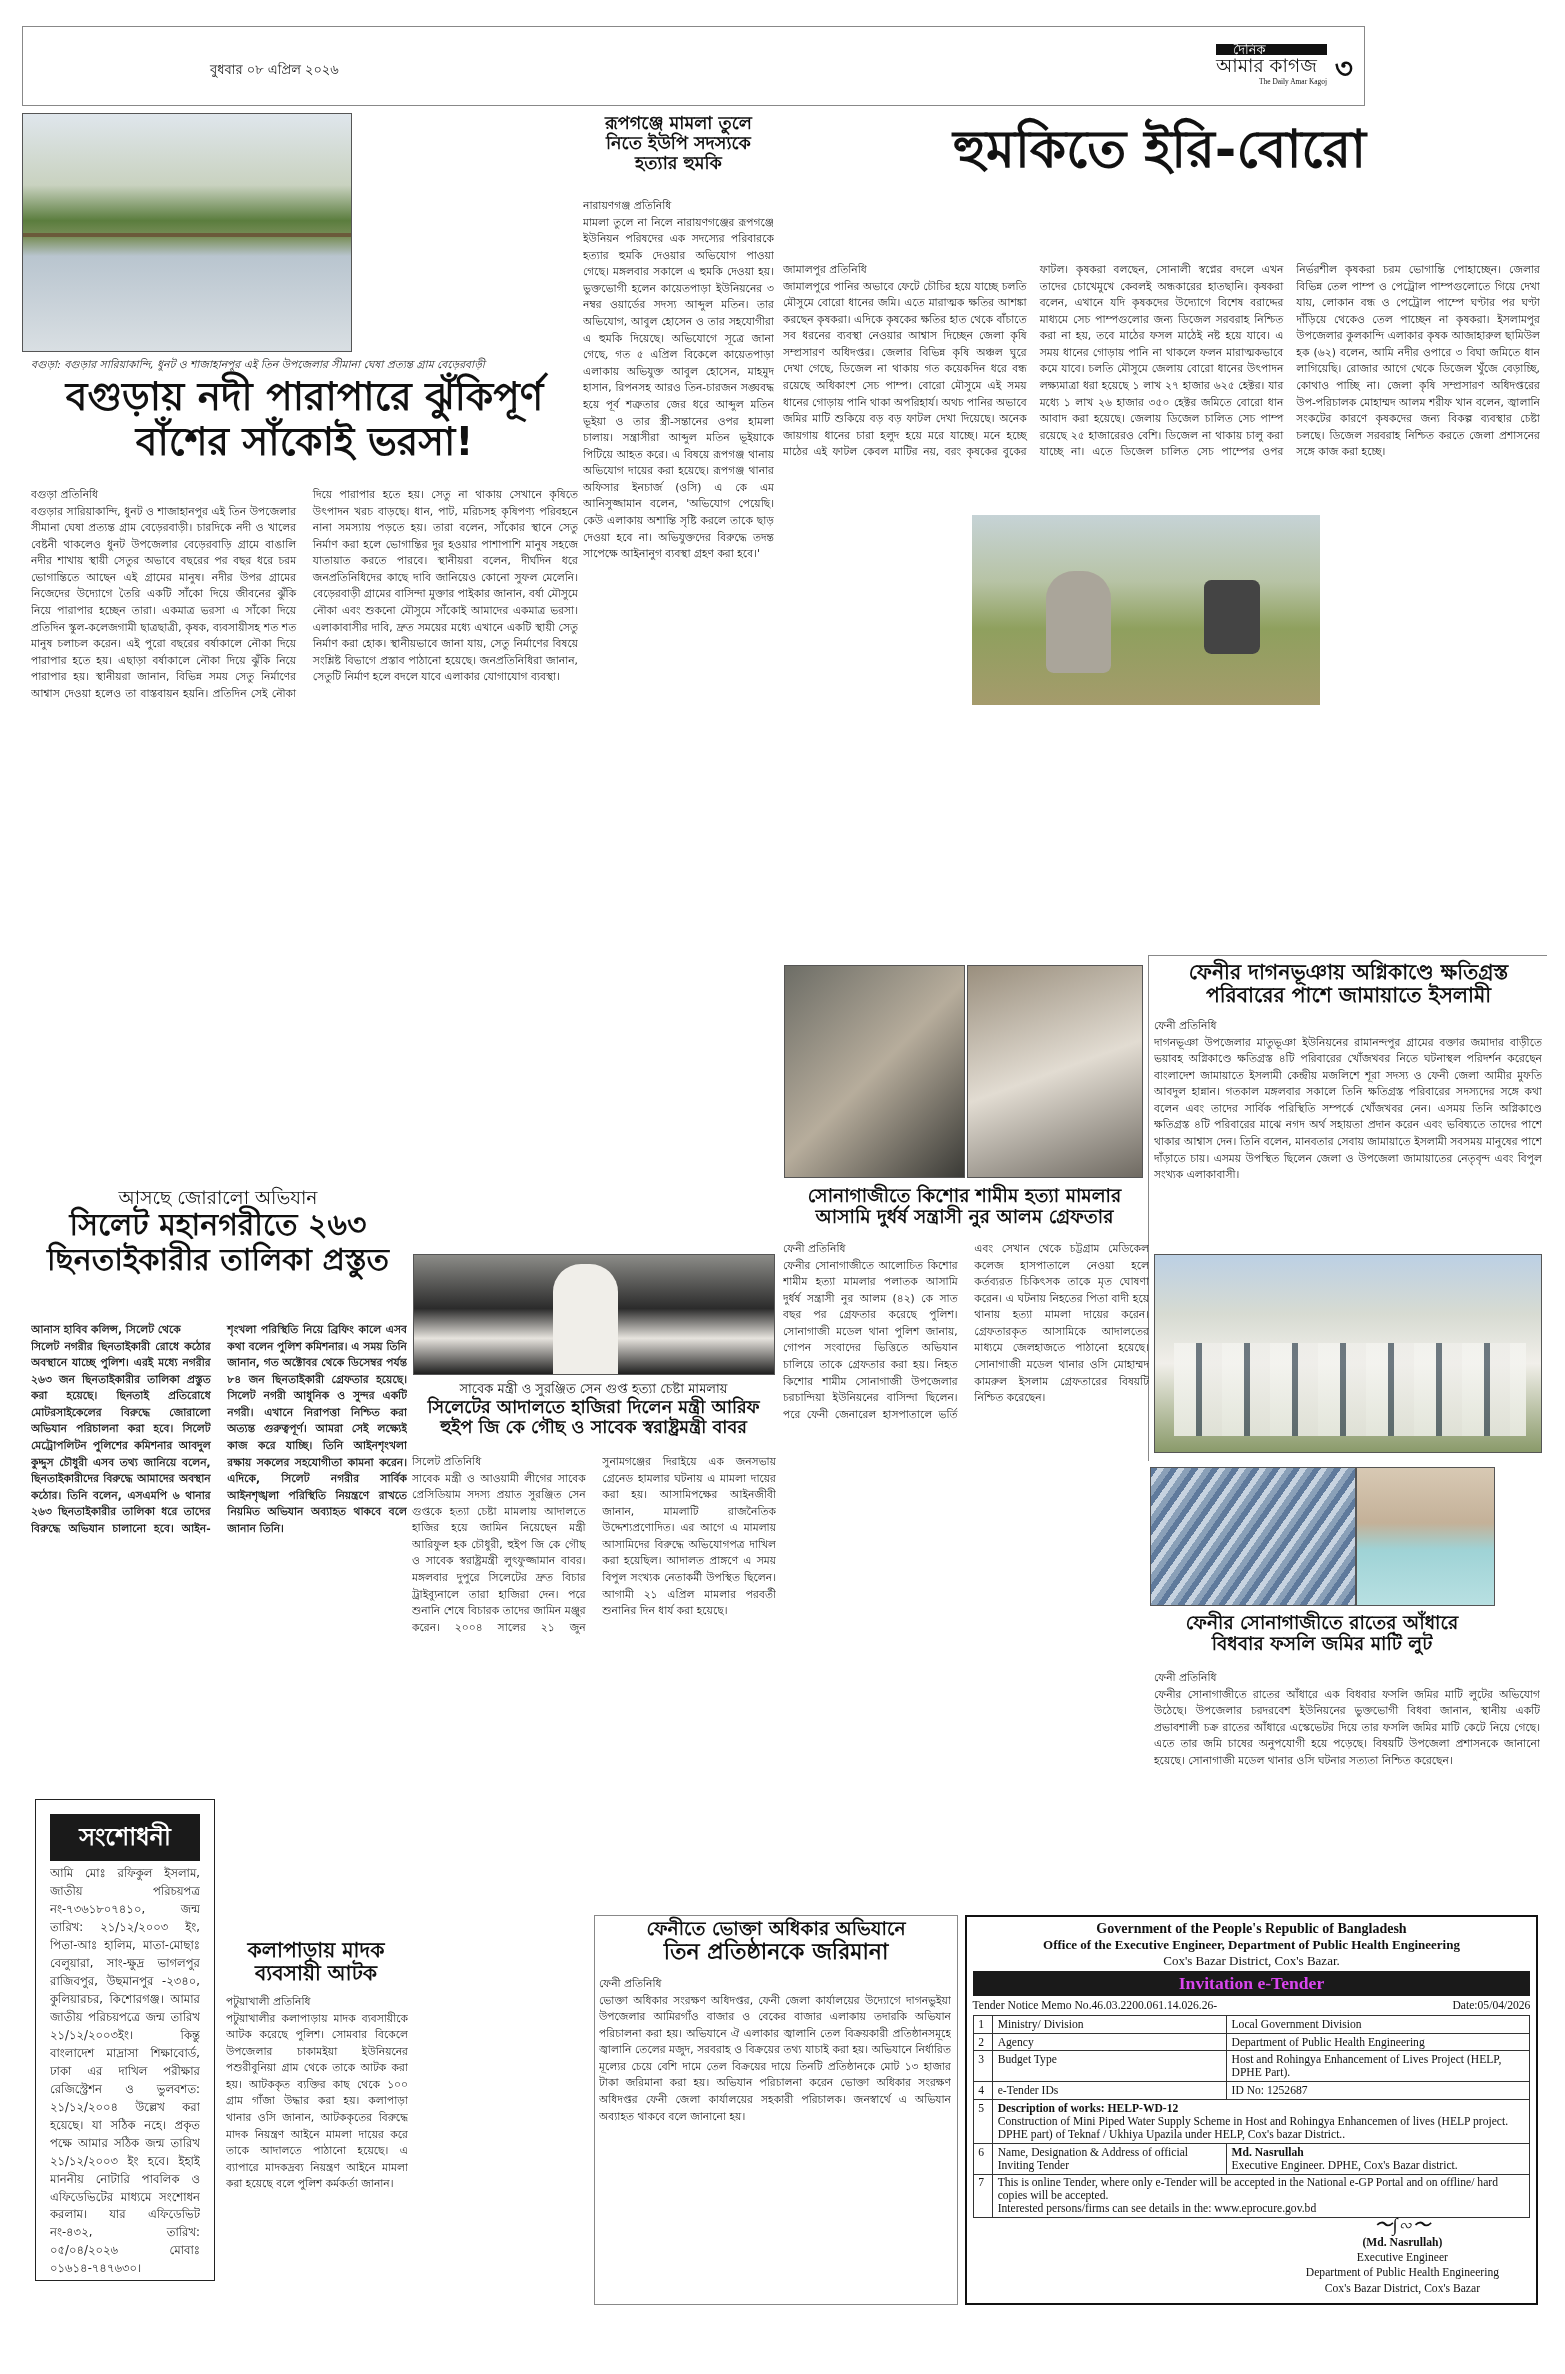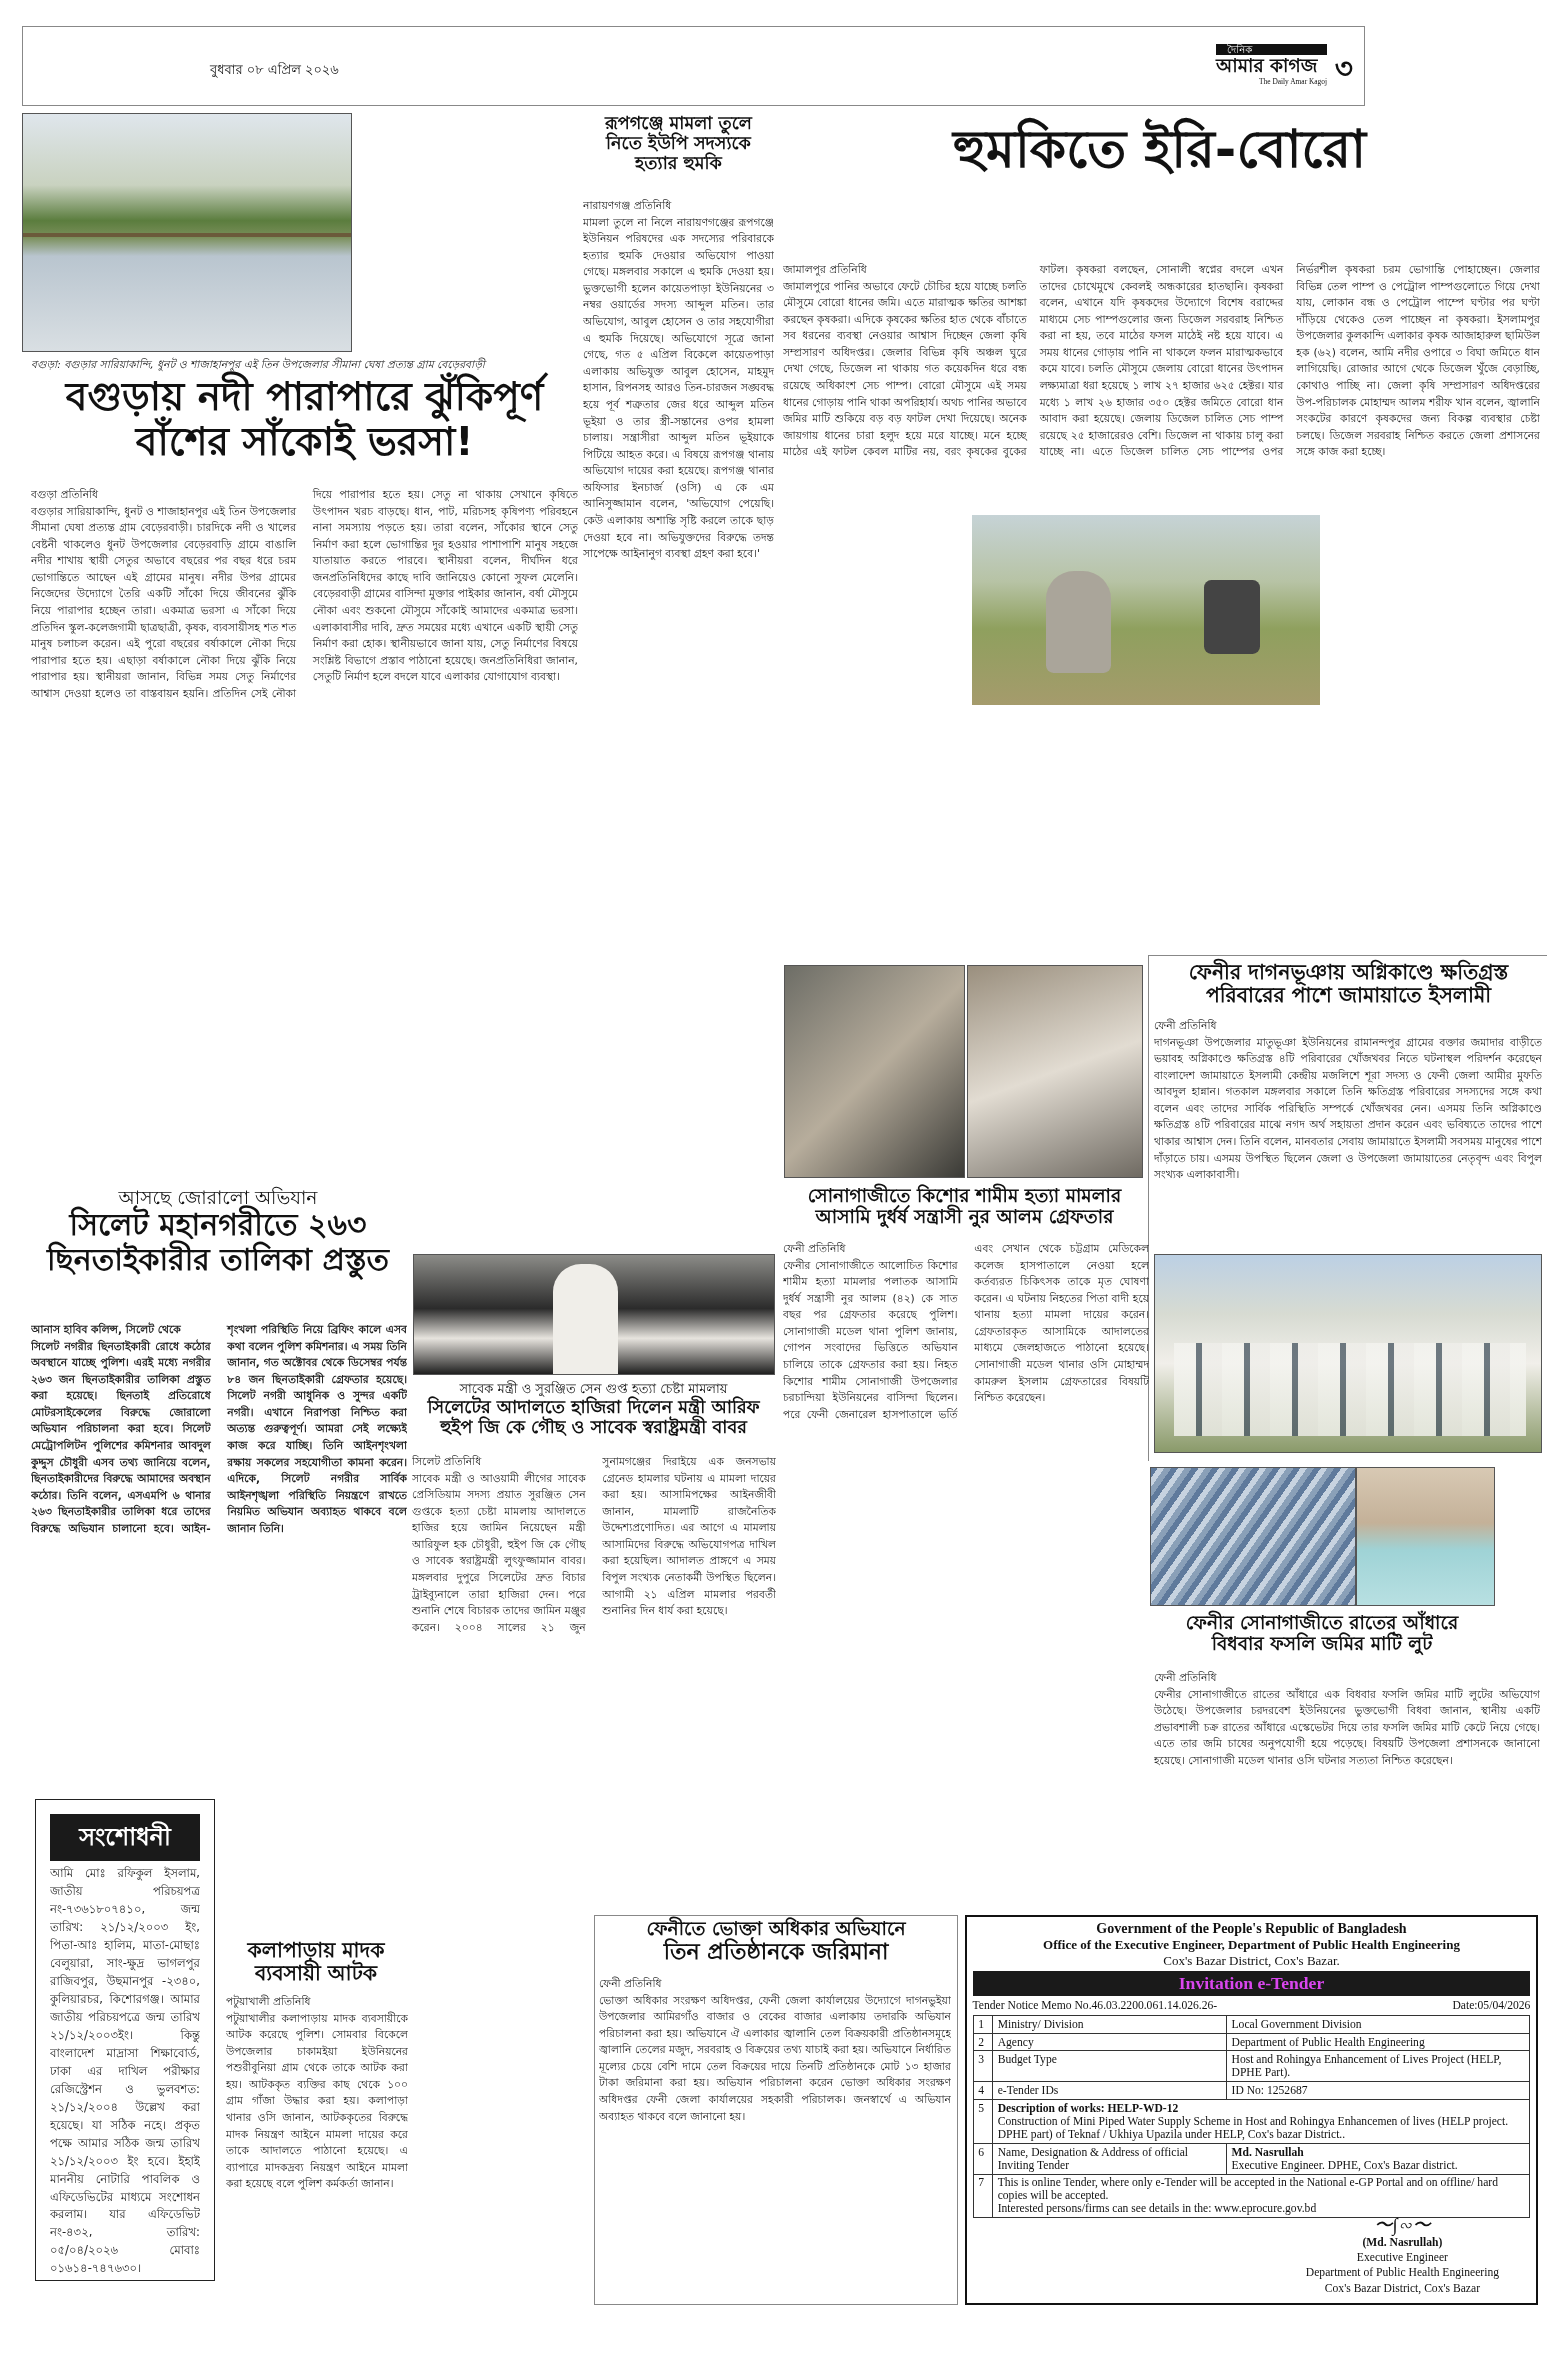--- a/index.html
+++ b/index.html
@@ -17,22 +17,22 @@
   table.tender { border-collapse:collapse; width:100%; font-family:"Liberation Serif", serif; font-size:11.6px; }
   table.tender td { border:0.9px solid #333; padding:1.9px 4.6px; vertical-align:top; }
   .serif { font-family:"Liberation Serif", serif; }
 </style>
 </head>
 <body>
 
 <div class="box border" style="left:22px;top:26px;width:1343px;height:80px;">
   <span class="abs" style="left:187px;top:33px;font-size:13px;">বুধবার ০৮ এপ্রিল ২০২৬</span>
   <div class="abs" style="right:37px;top:16.7px;width:111px;height:50px;">
-    <div style="background:#111;color:#fff;font-size:10px;height:11px;line-height:11px;padding-left:11px;"><span>দৈনিক</span></div>
-    <div style="font-size:18.6px;font-weight:bold;line-height:22px;">আমার কাগজ</div>
+    <div style="background:#111;color:#fff;font-size:13px;height:11px;line-height:11px;padding-left:17px;"><span>দৈনিক</span></div>
+    <div style="font-size:18.6px;font-weight:normal;line-height:22px;">আমার কাগজ</div>
     <div style="font-size:7.4px;text-align:right;font-family:'Liberation Serif',serif;">The Daily Amar Kagoj</div>
   </div>
   <span class="abs" style="right:11px;top:20.4px;font-size:28px;font-weight:bold;">৩</span>
 </div>
 
 <div class="photo" style="left:22px;top:113px;width:330px;height:239px;background:linear-gradient(180deg,#dfe6ec 0%,#c9d2c0 30%,#5b7d3e 45%,#7a8f5a 52%,#b9c5cf 60%,#d9dfe3 100%);">
   <div style="position:absolute;left:0;top:119px;width:330px;height:3.7px;background:#6b5a3a;"></div>
 </div>
 <div class="abs caption" style="left:31px;top:356px;width:547px;font-size:10.7px;">বগুড়া: বগুড়ার সারিয়াকান্দি, ধুনট ও শাজাহানপুর এই তিন উপজেলার সীমানা ঘেষা প্রত্যন্ত গ্রাম বেড়েরবাড়ী</div>
 

